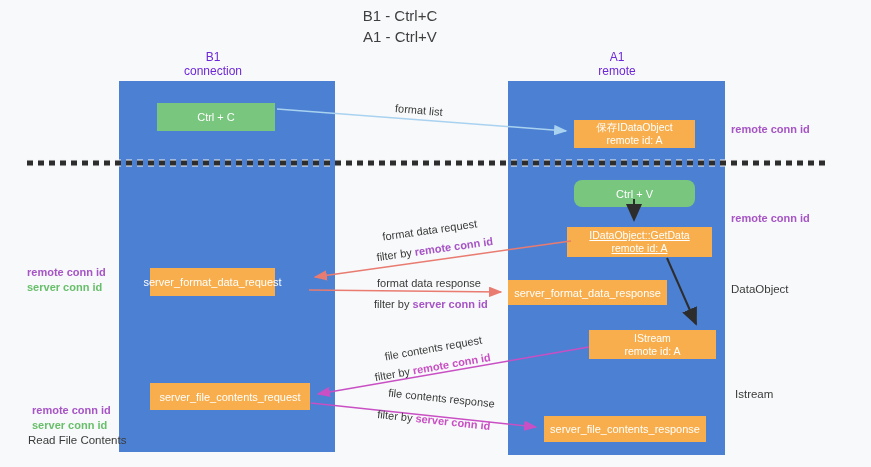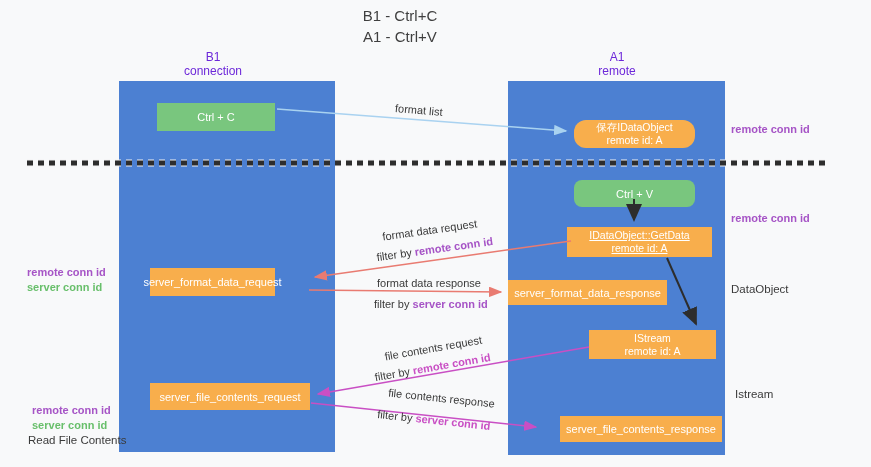--- a/index.html
+++ b/index.html
@@ -46,21 +46,21 @@
     <div>remote</div>
   </div>
 
   <div class="abs lane lane-left"></div>
   <div class="abs lane lane-right"></div>
 
   <div class="abs node green one-line" style="left:157px;top:95px;width:118px;height:28px;">
     <span>Ctrl + C</span>
   </div>
 
-  <div class="abs node orange two-line" style="left:574px;top:120px;width:121px;height:28px;border-radius:12px;">
+  <div class="abs node orange two-line" style="left:574px;top:120px;width:121px;height:28px;">
     <span class="l1">保存IDataObject</span>
     <span class="l2">remote id: A</span>
   </div>
 
   <div class="abs node green one-line" style="left:574px;top:172px;width:121px;height:27px;border-radius:8px;">
     <span>Ctrl + V</span>
   </div>
 
   <div class="abs node orange two-line" style="left:567px;top:227px;width:145px;height:30px;text-decoration:underline;">
     <span class="l1">IDataObject::GetData</span>
@@ -77,21 +77,21 @@
 
   <div class="abs node orange two-line" style="left:589px;top:330px;width:127px;height:29px;">
     <span class="l1">IStream</span>
     <span class="l2">remote id: A</span>
   </div>
 
   <div class="abs node orange one-line" style="left:150px;top:383px;width:160px;height:27px;">
     <span>server_file_contents_request</span>
   </div>
 
-  <div class="abs node orange one-line" style="left:544px;top:416px;width:162px;height:26px;margin-left:16px;">
+  <div class="abs node orange one-line" style="left:544px;top:416px;width:162px;height:26px;">
     <span>server_file_contents_response</span>
   </div>
 
   <svg class="overlay" width="871" height="467" viewBox="0 0 871 467">
     <defs>
       <marker id="arr-blue" markerWidth="9" markerHeight="7" refX="8" refY="3.5" orient="auto">
         <path d="M0,0 L9,3.5 L0,7 Z" fill="#a9d2f0"></path>
       </marker>
       <marker id="arr-black" markerWidth="9" markerHeight="8" refX="8" refY="4" orient="auto">
         <path d="M0,0 L9,4 L0,8 Z" fill="#2d2d2d"></path>

